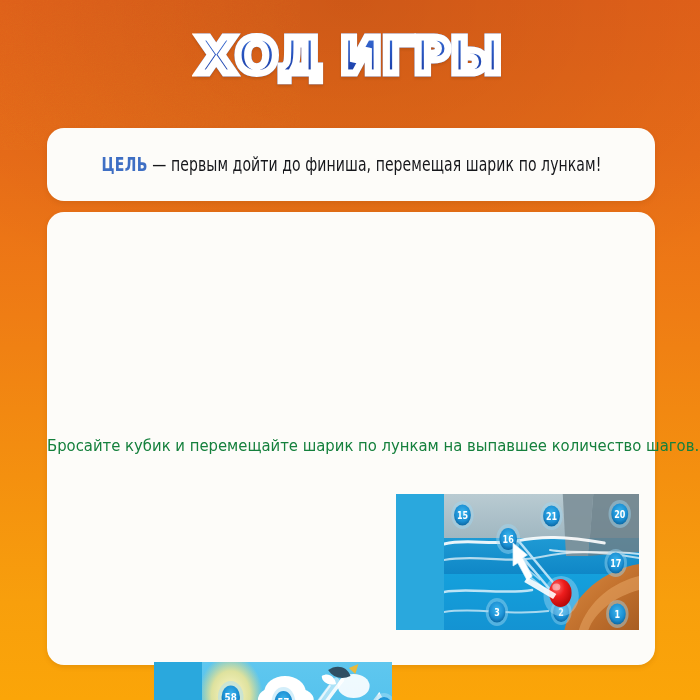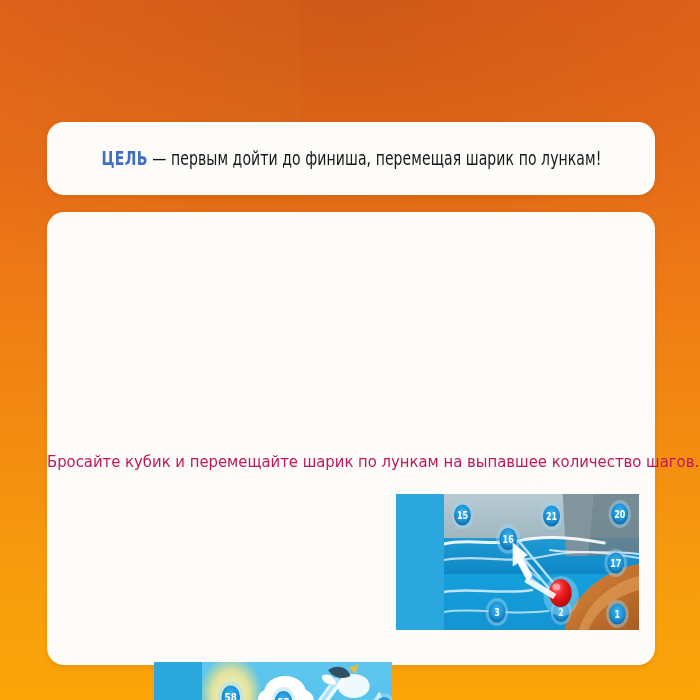--- a/index.html
+++ b/index.html
@@ -62,21 +62,21 @@
 
   
   .card {
     position: absolute;
     background: #fdfcf9;
     border-radius: 17px;
     box-shadow: 0 2px 5px rgba(130,60,0,0.16);
   }
   #card-goal {
     left: 47px;
-    top: 122px;
+    top: 128px;
     width: 608px;
     height: 73px;
     display: flex;
     align-items: center;
     justify-content: center;
   }
   #card-rules {
     left: 47px;
     top: 212px;
     width: 608px;
@@ -97,26 +97,26 @@
     letter-spacing: 0.1px;
   }
   .goal-accent {
     color: #3f6fc4;
     font-weight: bold;
     letter-spacing: 0.4px;
   }
 
   #rules-intro {
     position: absolute;
-    top: 240px;
+    top: 224px;
     left: 0;
     width: 608px;
     text-align: left;
     font-size: 16.5px;
-    color: #be185d;
+    color: #15803d;
   }
 
   
   .callout {
     position: absolute;
     white-space: nowrap;
   }
   .callout .head {
     font-size: 18.5px;
     font-weight: bold;
@@ -165,20 +165,23 @@
 
 <div id="page">
 
   <svg id="noise">
     <filter id="nz">
         <feTurbulence type="fractalNoise" baseFrequency="0.9" numOctaves="3" stitchTiles="stitch"></feTurbulence>
       </filter>
     <rect width="700" height="700" filter="url(#nz)" opacity="0.55"></rect>
   </svg>
 
+  <div class="title-wrap">
+    <span class="title-text">ХОД ИГРЫ</span>
+  </div>
 
   <div class="card" id="card-goal">
     <div class="cond-text goal-line">
       <span class="goal-accent">ЦЕЛЬ</span><span> — первым дойти до финиша, перемещая шарик по лункам!</span>
     </div>
   </div>
 
   <div class="card" id="card-rules">
 
     <div id="rules-intro">

